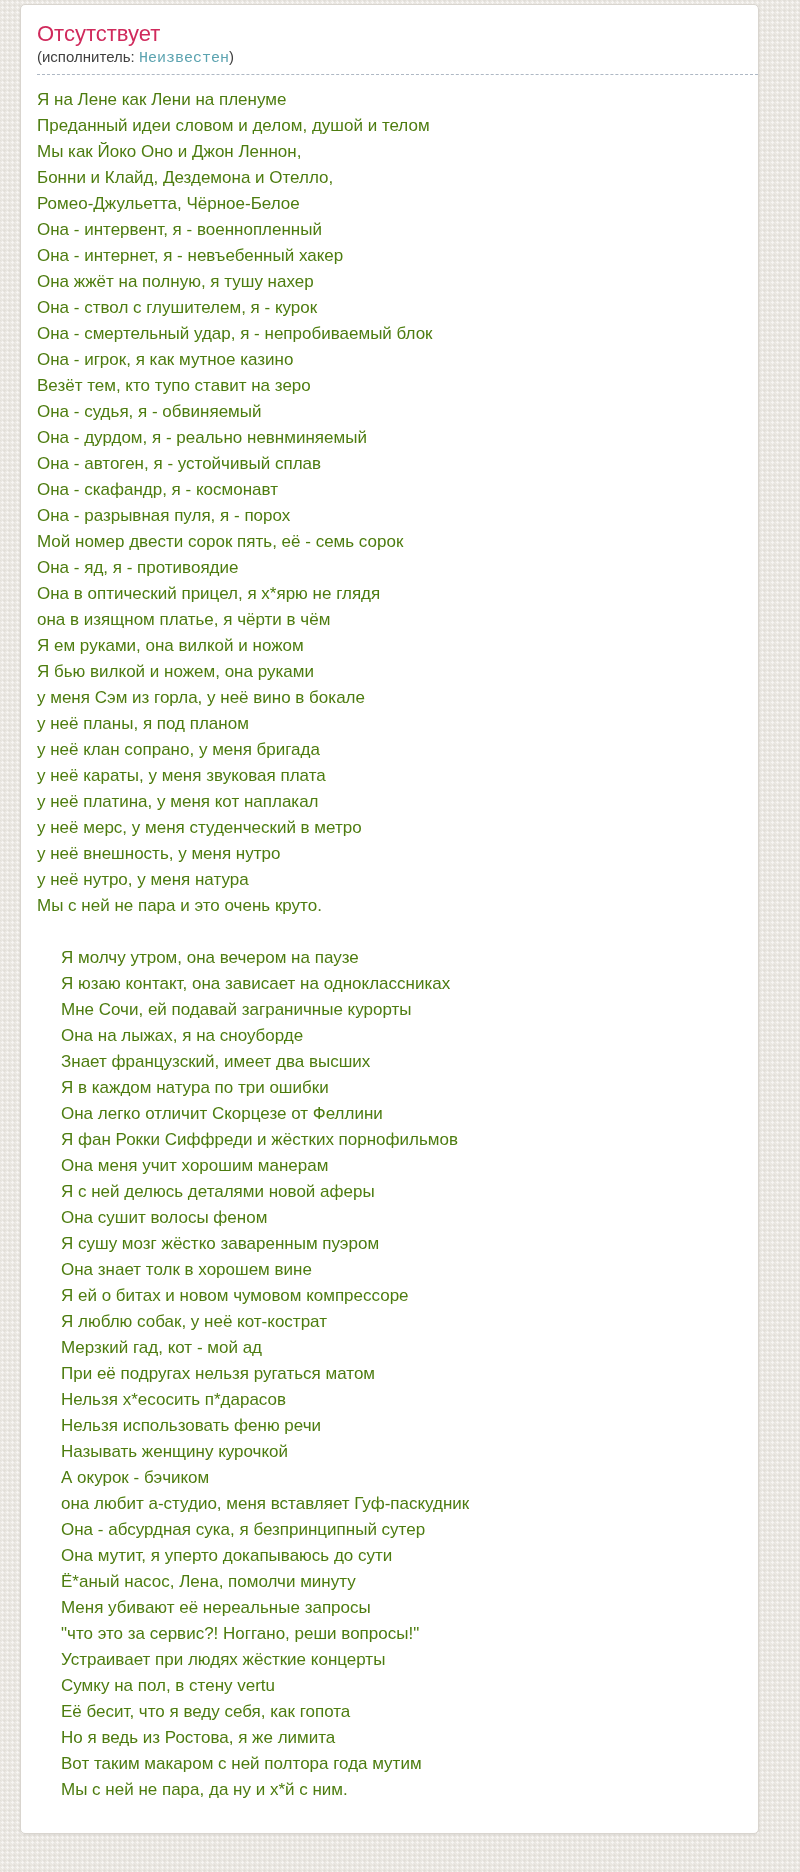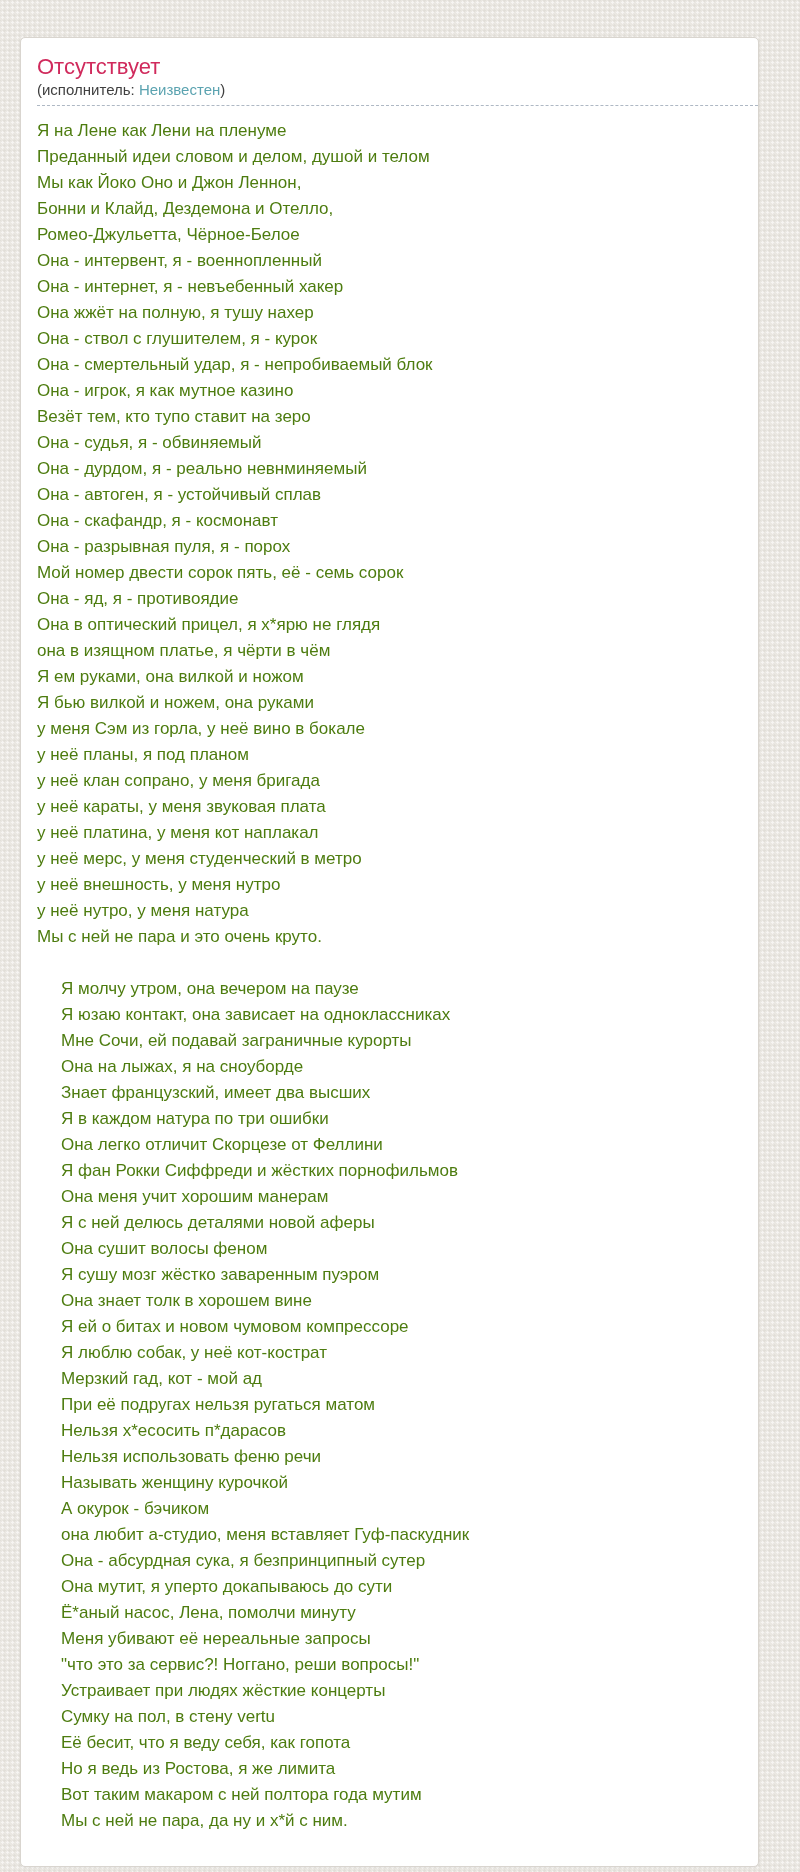--- a/index.html
+++ b/index.html
@@ -15,21 +15,21 @@
       radial-gradient(rgba(255,255,255,0.55) 1px, transparent 1.3px),
       radial-gradient(rgba(120,110,95,0.07) 1px, transparent 1.3px);
     background-size: 5px 5px, 5px 5px;
     background-position: 0 0, 2px 3px;
     overflow: hidden;
     position: relative;
   }
   .card {
     position: absolute;
     left: 20px;
-    top: 37px;
+    top: 4px;
     width: 739px;
     height: 1830px;
     box-sizing: border-box;
     background: #ffffff;
     border: 1px solid #d9d5cf;
     border-radius: 5px;
     box-shadow: 0 1px 2px rgba(0,0,0,0.05);
     padding: 16px 19px 20px 16px;
     overflow: hidden;
   }
@@ -49,20 +49,21 @@
   .artist-line {
     font-size: 15px;
     line-height: 18px;
     color: #3f3f3f;
     margin-top: 1px;
   }
   .artist-link {
     color: #5ba3b0;
     text-decoration: none;
     cursor: pointer;
+    font-family: Liberation Mono, monospace;
   }
   .lyrics {
     font-size: 17px;
     line-height: 26px;
     color: #4d7c0f;
   }
   .stanza + .stanza {
     margin-top: 26px;
     margin-left: 24px;
   }

